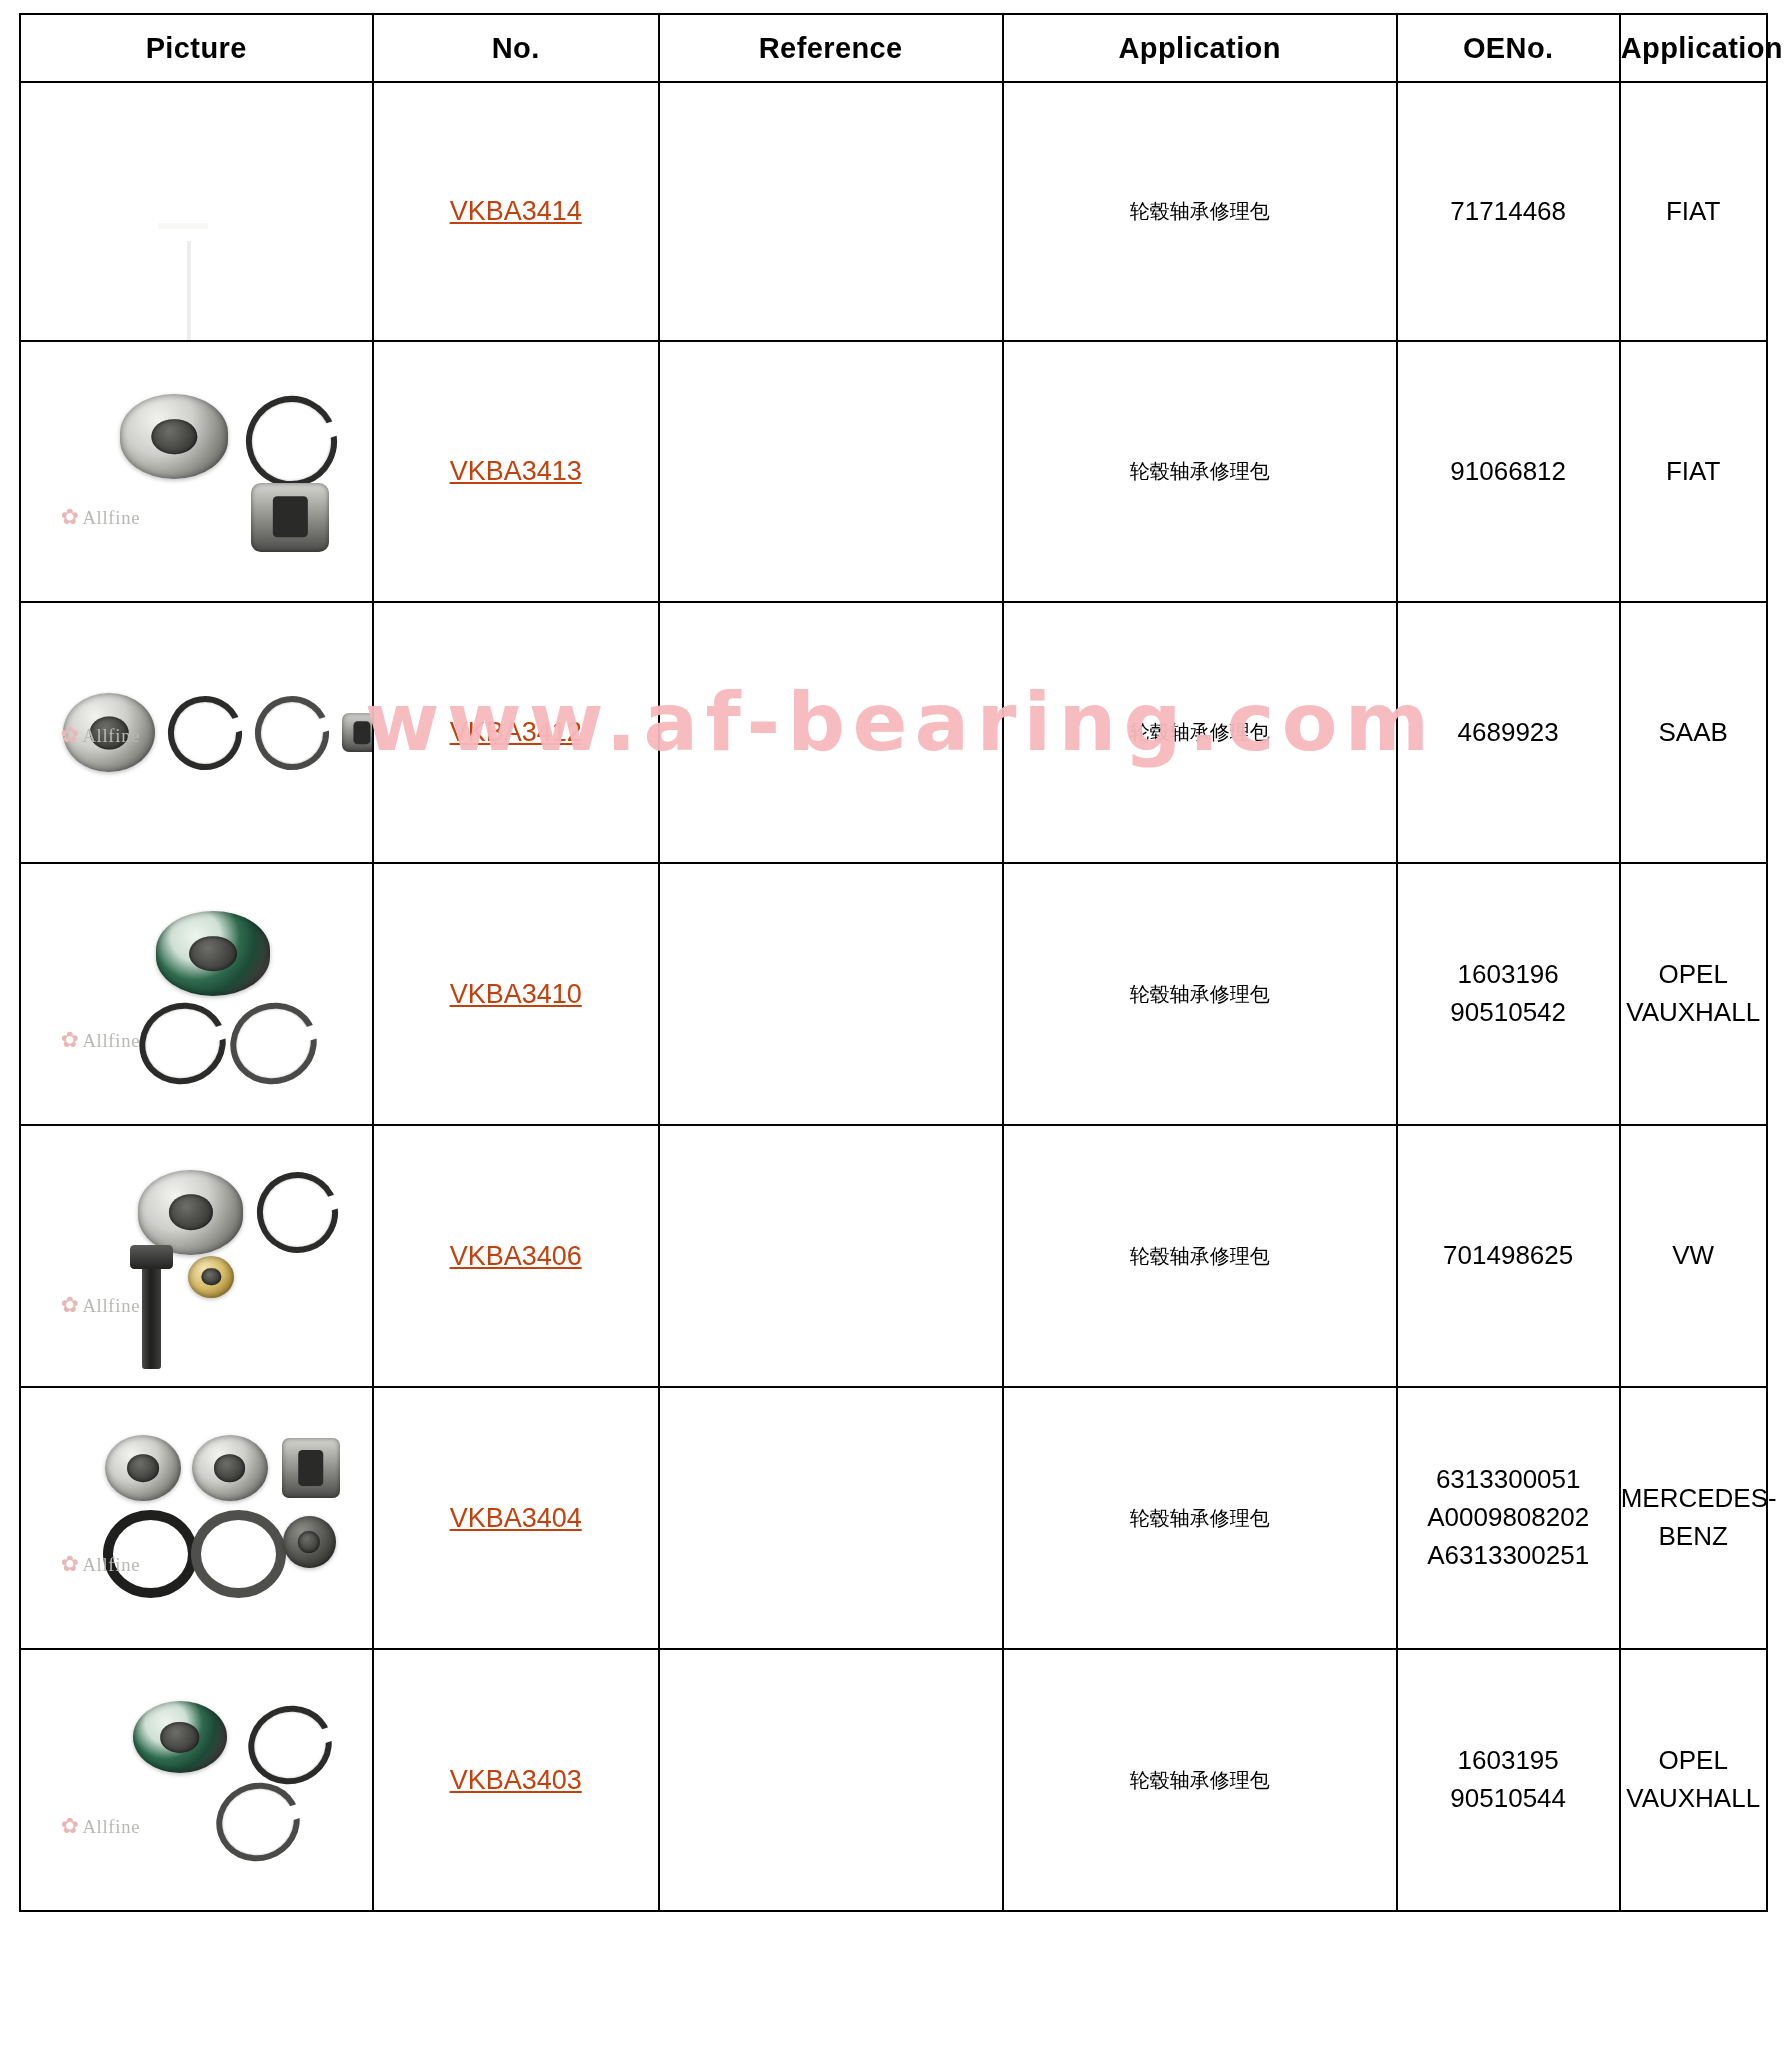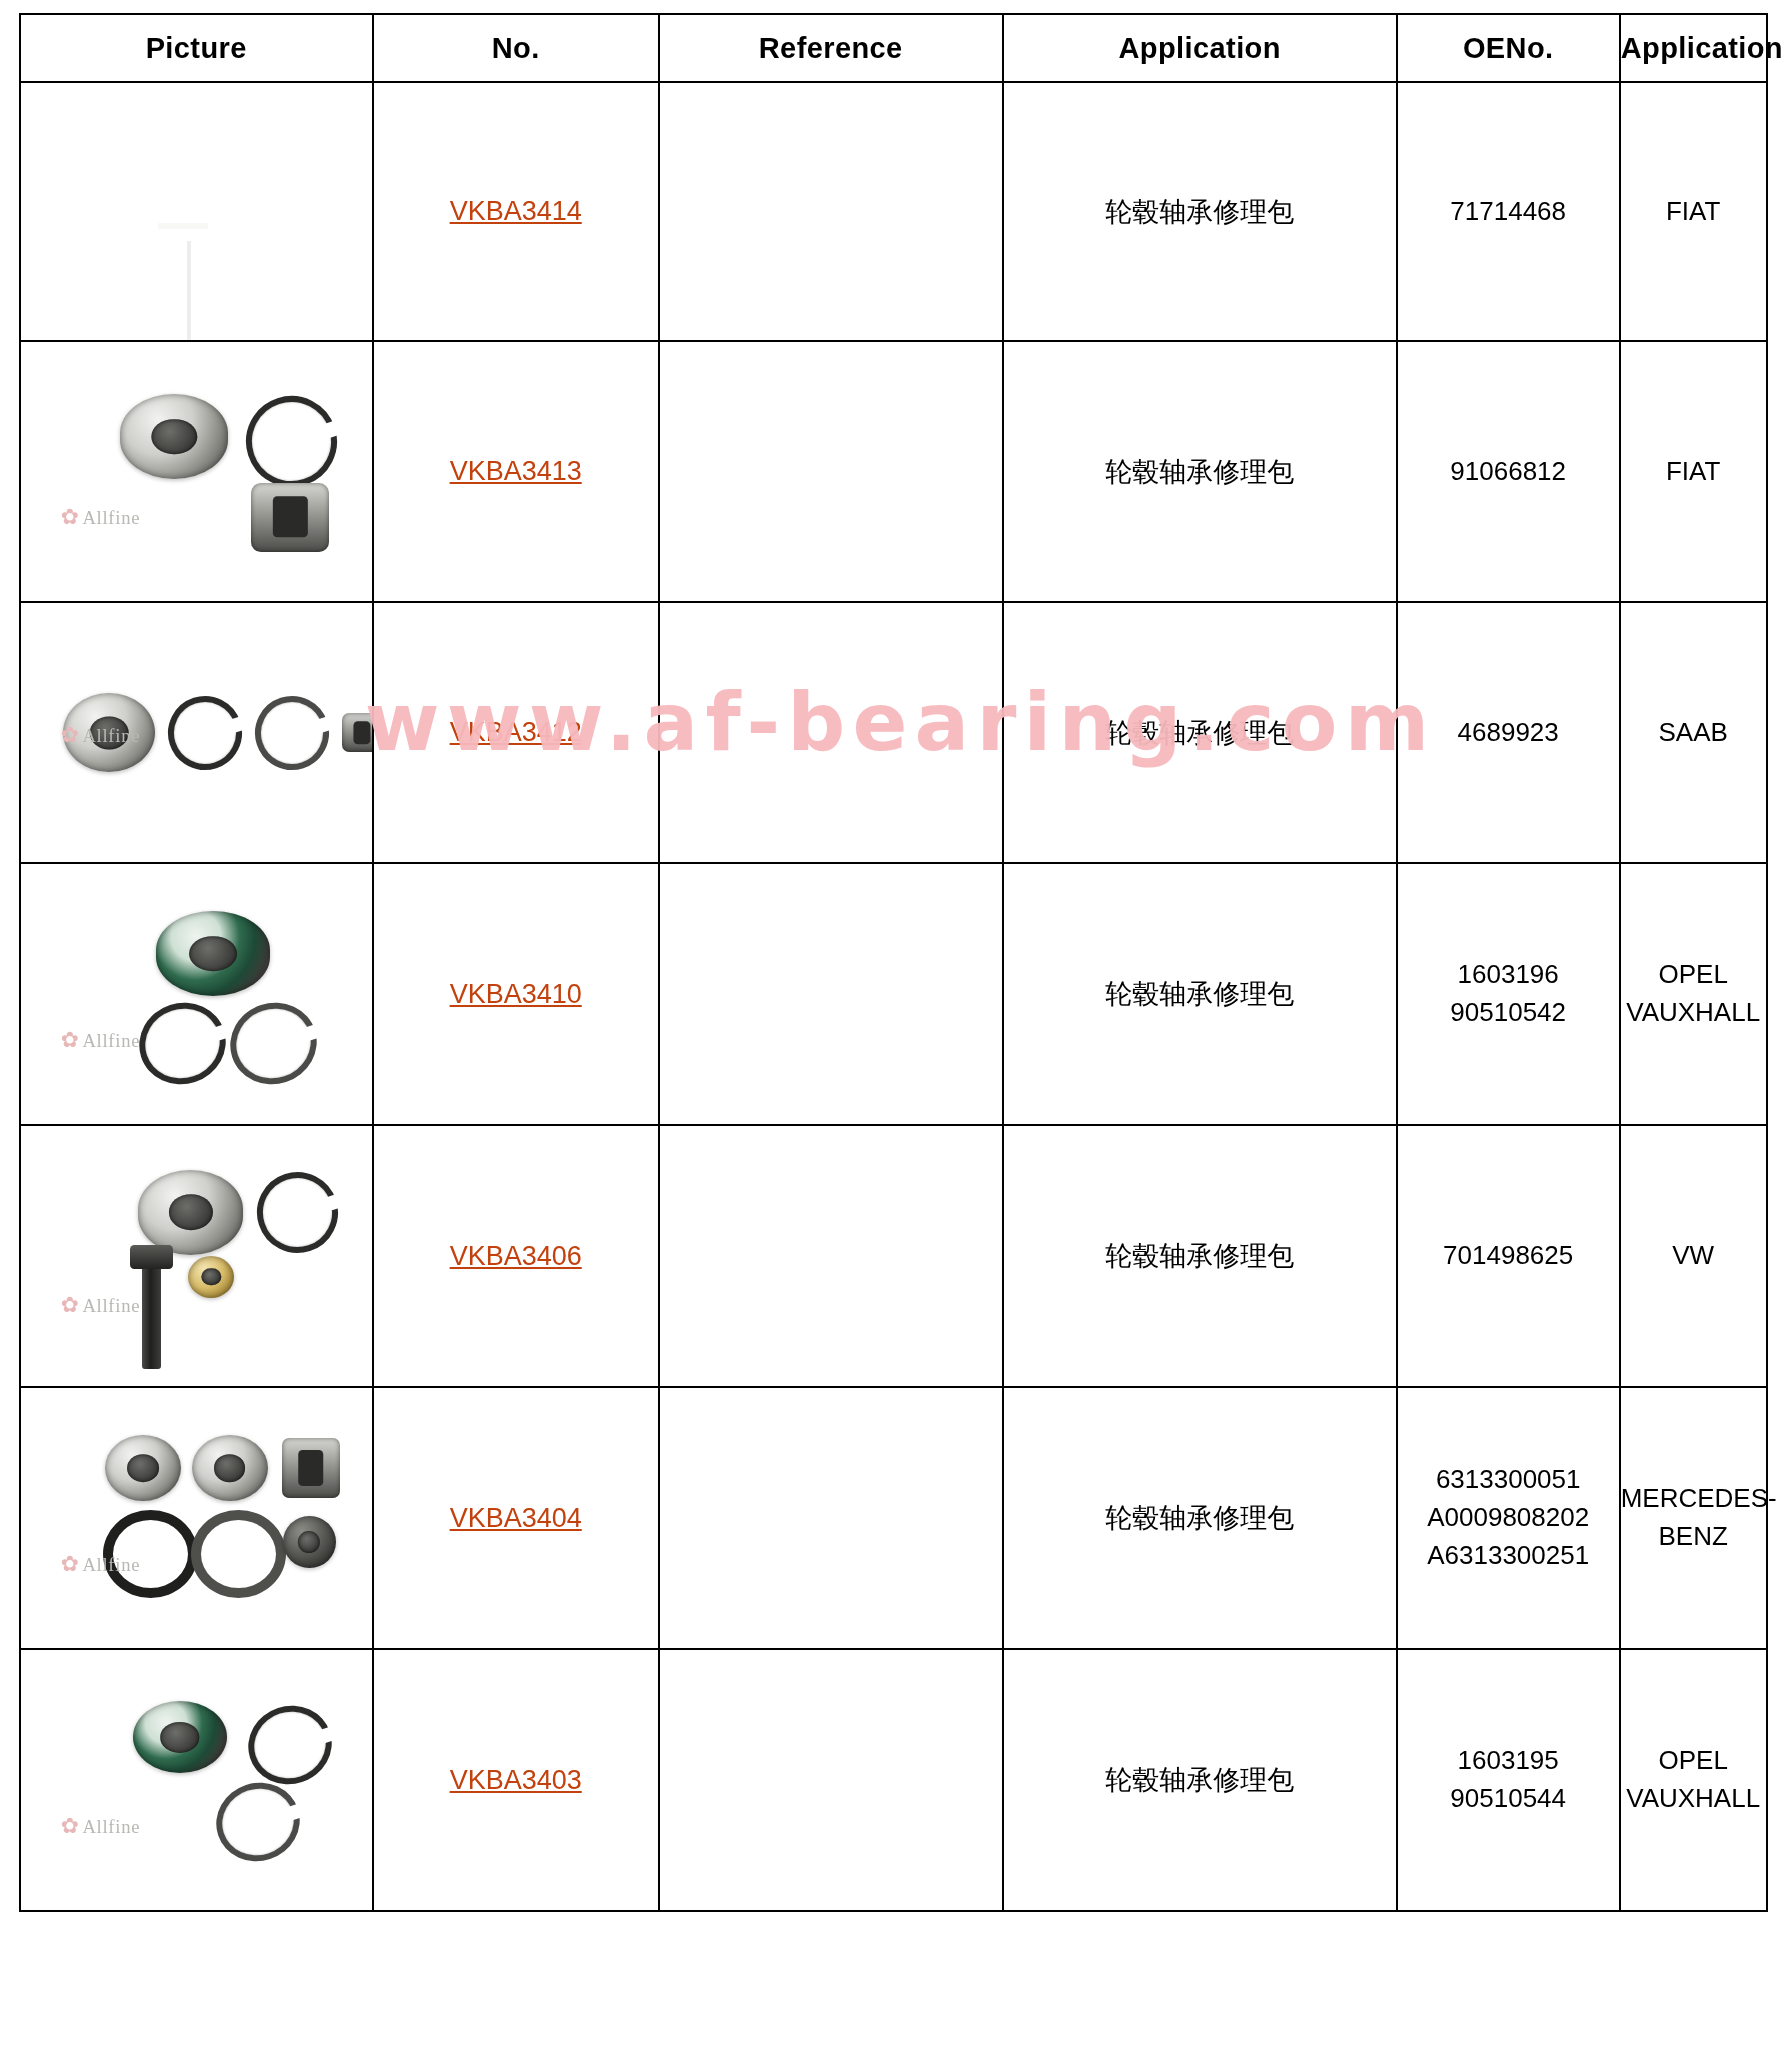--- a/index.html
+++ b/index.html
@@ -49,21 +49,21 @@
 
   tbody tr { height: 259px; }
 
   td.cell-no a {
     font-size: 27px;
     color: #c2410c;
     text-decoration: underline;
     cursor: pointer;
   }
   td.cell-desc {
-    font-size: 27px;
+    font-size: 20px;
   }
   td.cell-oeno {
     font-size: 26px;
     line-height: 1.45;
     white-space: pre-line;
   }
   td.cell-app {
     font-size: 26px;
     line-height: 1.45;
     white-space: pre-line;

